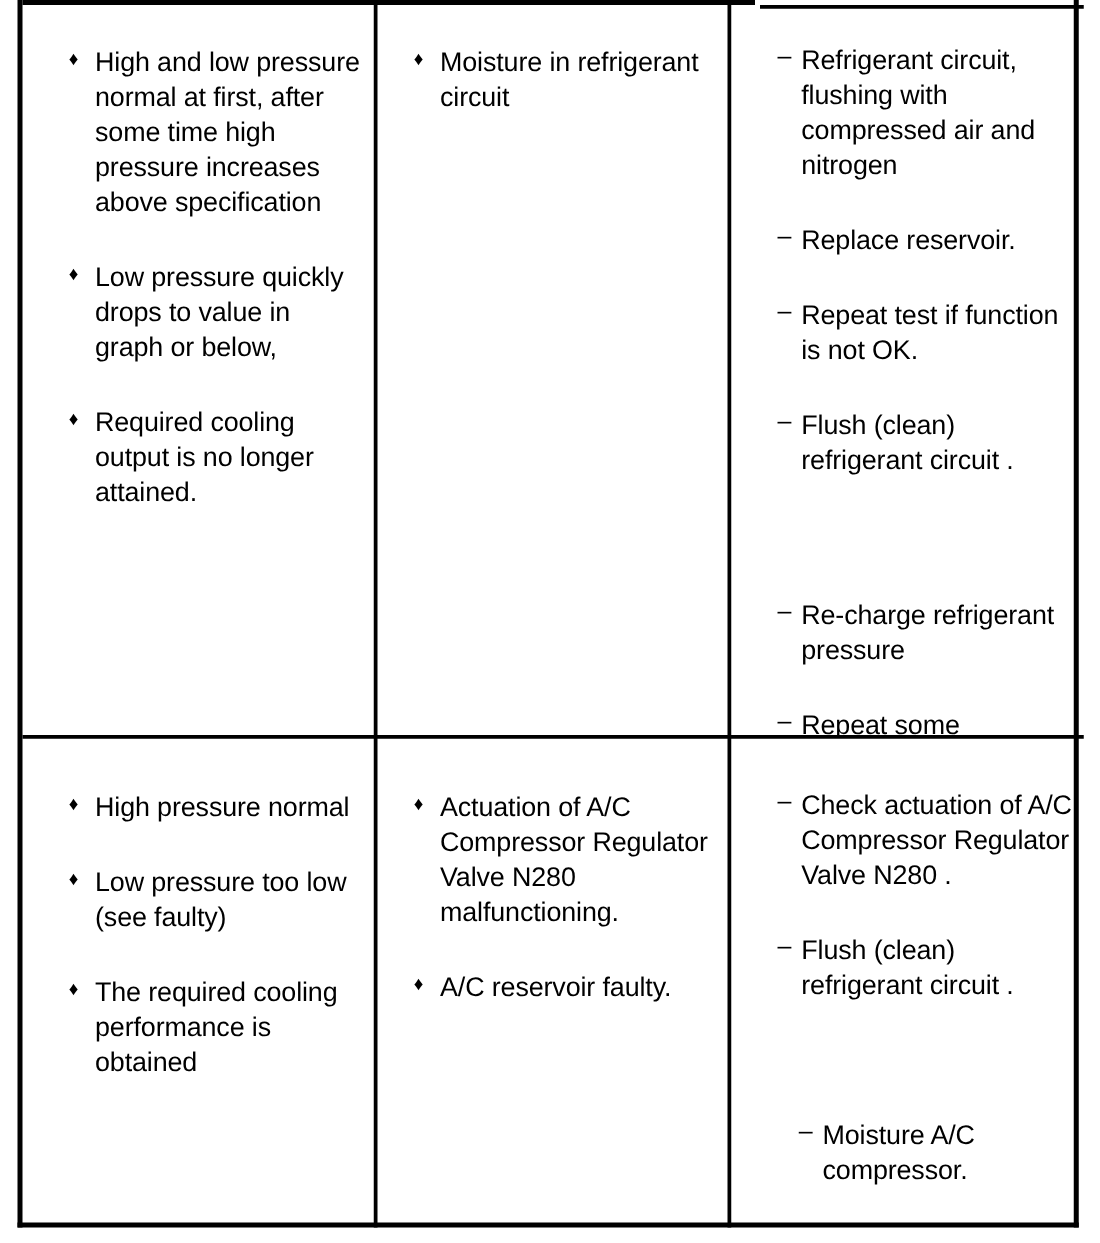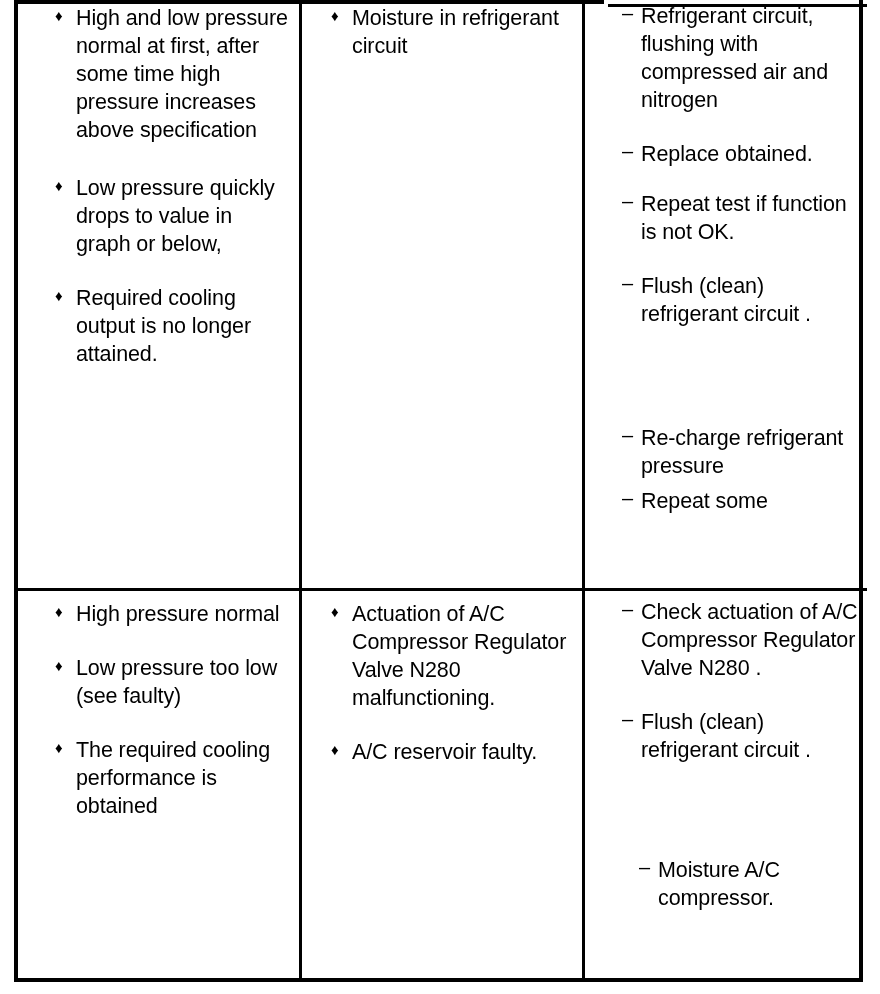--- a/index.html
+++ b/index.html
@@ -117,20 +117,21 @@
     top: -2px;
     font-size: 15px;
   }
   .item .marker.dash {
     left: -19px;
     top: -3px;
     font-size: 20px;
   }
   .item .txt {
     display: block;
+    margin-top: 32px;
   }
 
   
   .gap-sm { margin-top: 22px; }
   .gap-md { margin-top: 26px; }
   .gap-lg { margin-top: 30px; }
   .gap-xxl { margin-top: 92px; }
   .gap-huge { margin-top: 96px; }
   .gap-tiny { margin-top: 7px; }
   .indent-more { margin-left: 17px; }
@@ -169,21 +170,21 @@
       </div>
     </div>
 
     <div class="cell r1 c3">
       <div class="item">
         <span class="marker dash">–</span>
         <span class="txt">Refrigerant circuit, flushing with compressed air and nitrogen</span>
       </div>
       <div class="item gap-md">
         <span class="marker dash">–</span>
-        <span class="txt">Replace obtained.</span>
+        <span class="txt">Replace reservoir.</span>
       </div>
       <div class="item gap-sm">
         <span class="marker dash">–</span>
         <span class="txt">Repeat test if function is not OK.</span>
       </div>
       <div class="item gap-md">
         <span class="marker dash">–</span>
         <span class="txt">Flush (clean) refrigerant circuit .</span>
       </div>
       <div class="item gap-huge">

